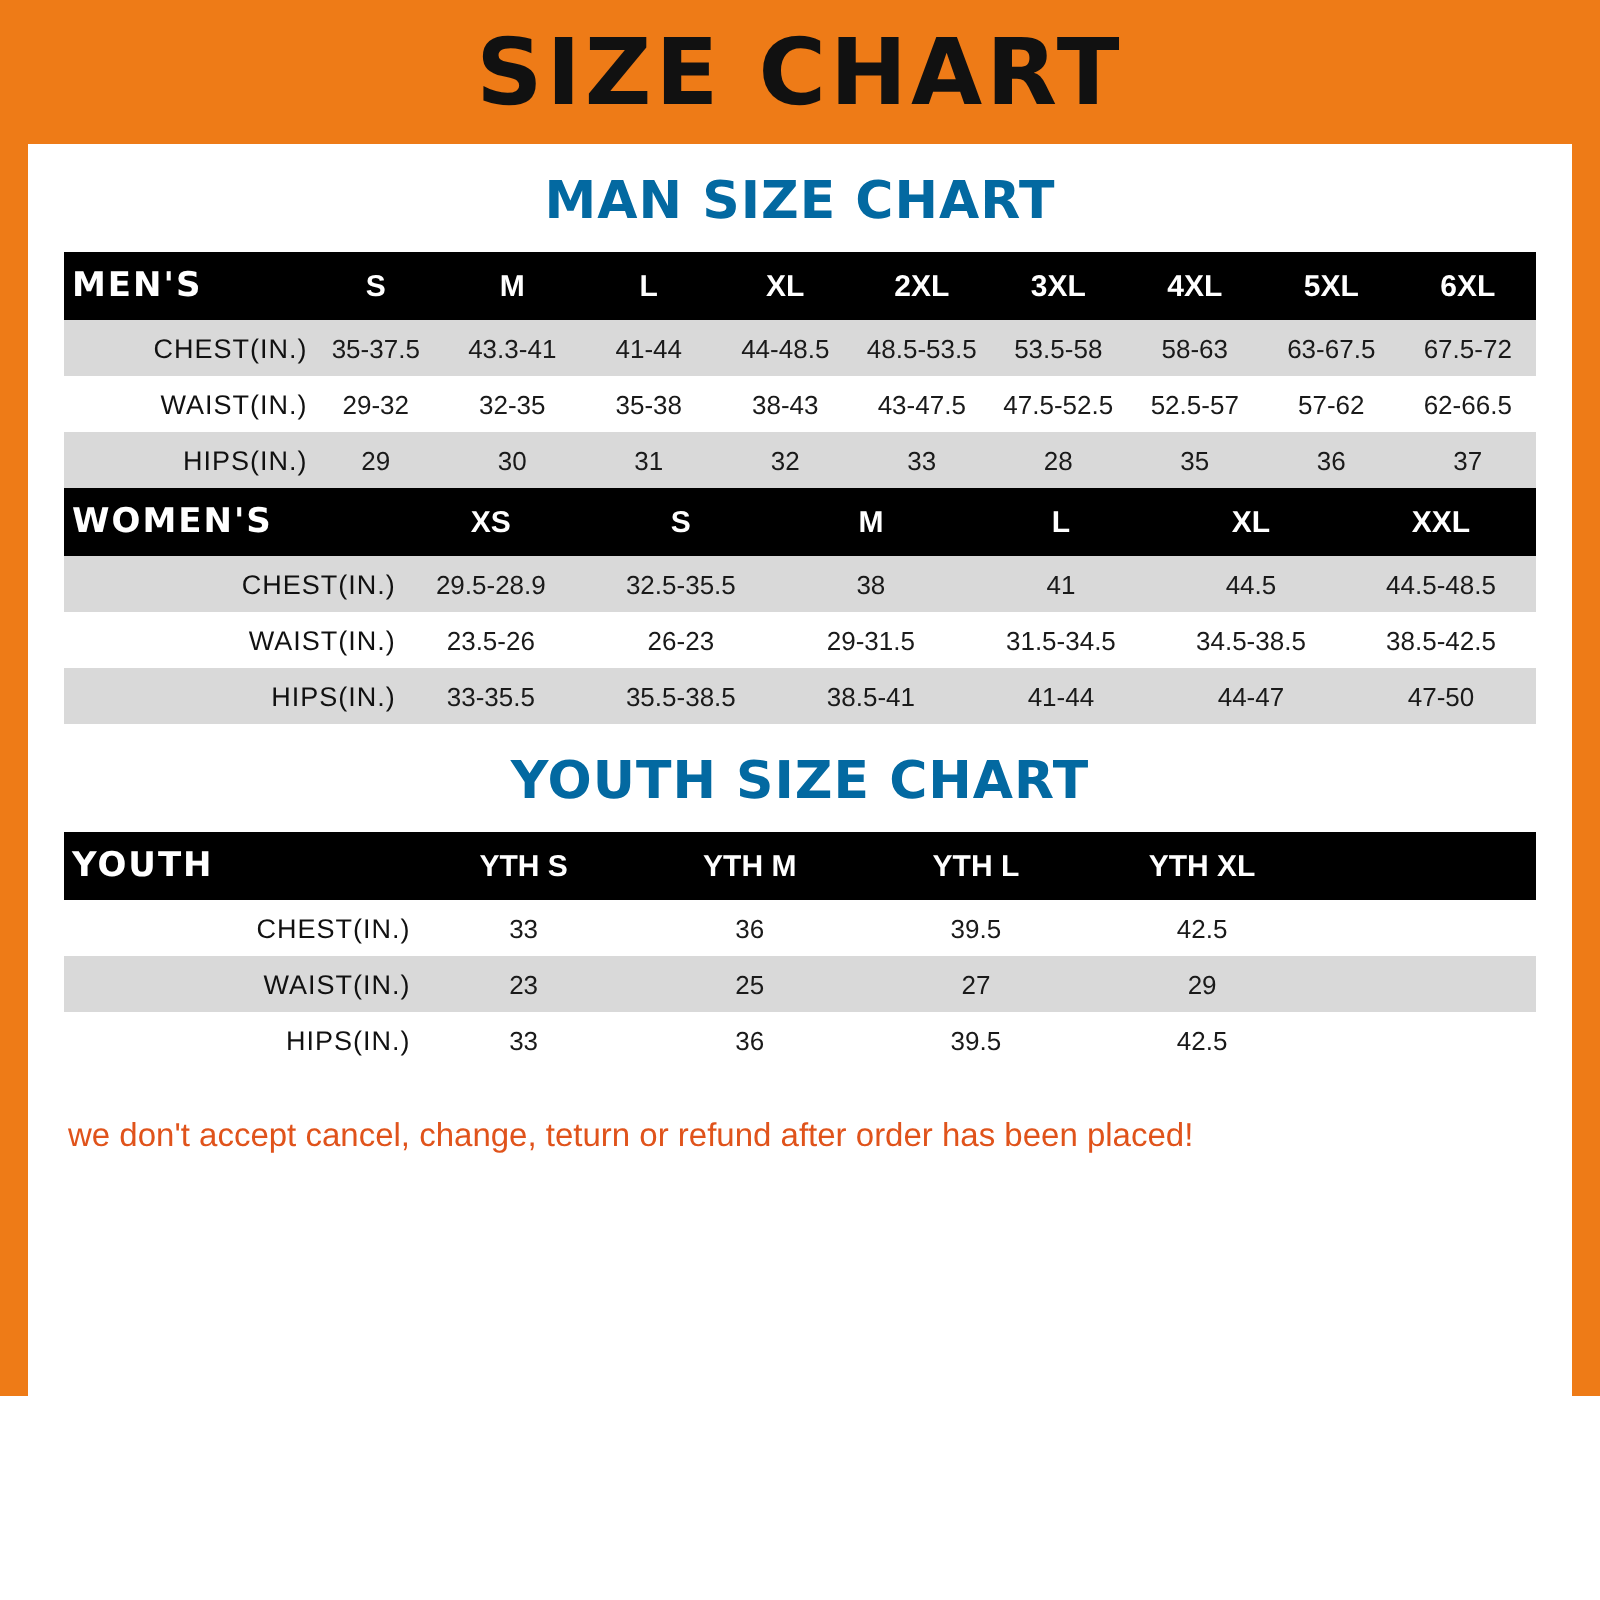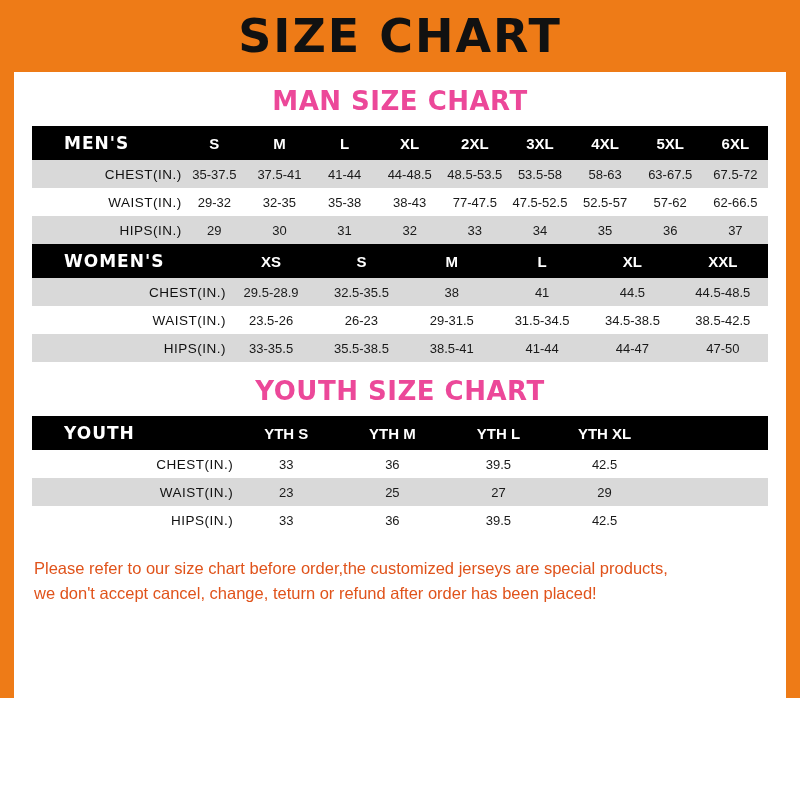--- a/index.html
+++ b/index.html
@@ -40,21 +40,21 @@
     line-height: 1;
   }
   .section {
     padding: 0 18px;
   }
   .section-title {
     text-align: center;
     font-family: "DejaVu Sans", sans-serif;
     font-weight: bold;
     font-size: 26px;
-    color: #ec4899;
+    color: #0369a1;
     letter-spacing: 0.5px;
     margin: 14px 0 10px 0;
   }
   table.size {
     border-collapse: collapse;
     width: 100%;
     table-layout: fixed;
   }
   table.size th, table.size td {
     text-align: center;
@@ -70,21 +70,21 @@
     color: #ffffff;
     height: 34px;
     font-size: 15px;
     font-weight: bold;
   }
   table.size thead th.rowlabel {
     font-family: "DejaVu Sans", sans-serif;
     font-size: 17px;
     letter-spacing: 1px;
     text-align: left;
-    padding-left: 32px;
+    padding-left: 4px;
   }
   table.size tbody tr.shade td {
     background: #d9d9d9;
   }
   table.size tbody tr.plain td {
     background: #ffffff;
   }
   table.size tbody td.rowlabel {
     font-size: 13.5px;
     letter-spacing: 0.5px;
@@ -124,49 +124,49 @@
           <th>3XL</th>
           <th>4XL</th>
           <th>5XL</th>
           <th>6XL</th>
         </tr>
       </thead>
       <tbody>
         <tr class="shade">
           <td class="rowlabel">CHEST(IN.)</td>
           <td>35-37.5</td>
-          <td>37.5-41</td>
+          <td>43.3-41</td>
           <td>41-44</td>
           <td>44-48.5</td>
           <td>48.5-53.5</td>
           <td>53.5-58</td>
           <td>58-63</td>
           <td>63-67.5</td>
           <td>67.5-72</td>
         </tr>
         <tr class="plain">
           <td class="rowlabel">WAIST(IN.)</td>
           <td>29-32</td>
           <td>32-35</td>
           <td>35-38</td>
           <td>38-43</td>
-          <td>77-47.5</td>
+          <td>43-47.5</td>
           <td>47.5-52.5</td>
           <td>52.5-57</td>
           <td>57-62</td>
           <td>62-66.5</td>
         </tr>
         <tr class="shade">
           <td class="rowlabel">HIPS(IN.)</td>
           <td>29</td>
           <td>30</td>
           <td>31</td>
           <td>32</td>
           <td>33</td>
-          <td>34</td>
+          <td>28</td>
           <td>35</td>
           <td>36</td>
           <td>37</td>
         </tr>
       </tbody>
     </table>
   </div>
 
   <div class="section">
     <table class="size">
@@ -249,17 +249,16 @@
           <td>36</td>
           <td>39.5</td>
           <td>42.5</td>
           <td></td>
         </tr>
       </tbody>
     </table>
   </div>
 
   <div class="footer">
-    <div>Please refer to our size chart before order,the customized jerseys are special products,</div>
     <div>we don't accept cancel, change, teturn or refund after order has been placed!</div>
   </div>
 
 </div>
 
 </body></html>

